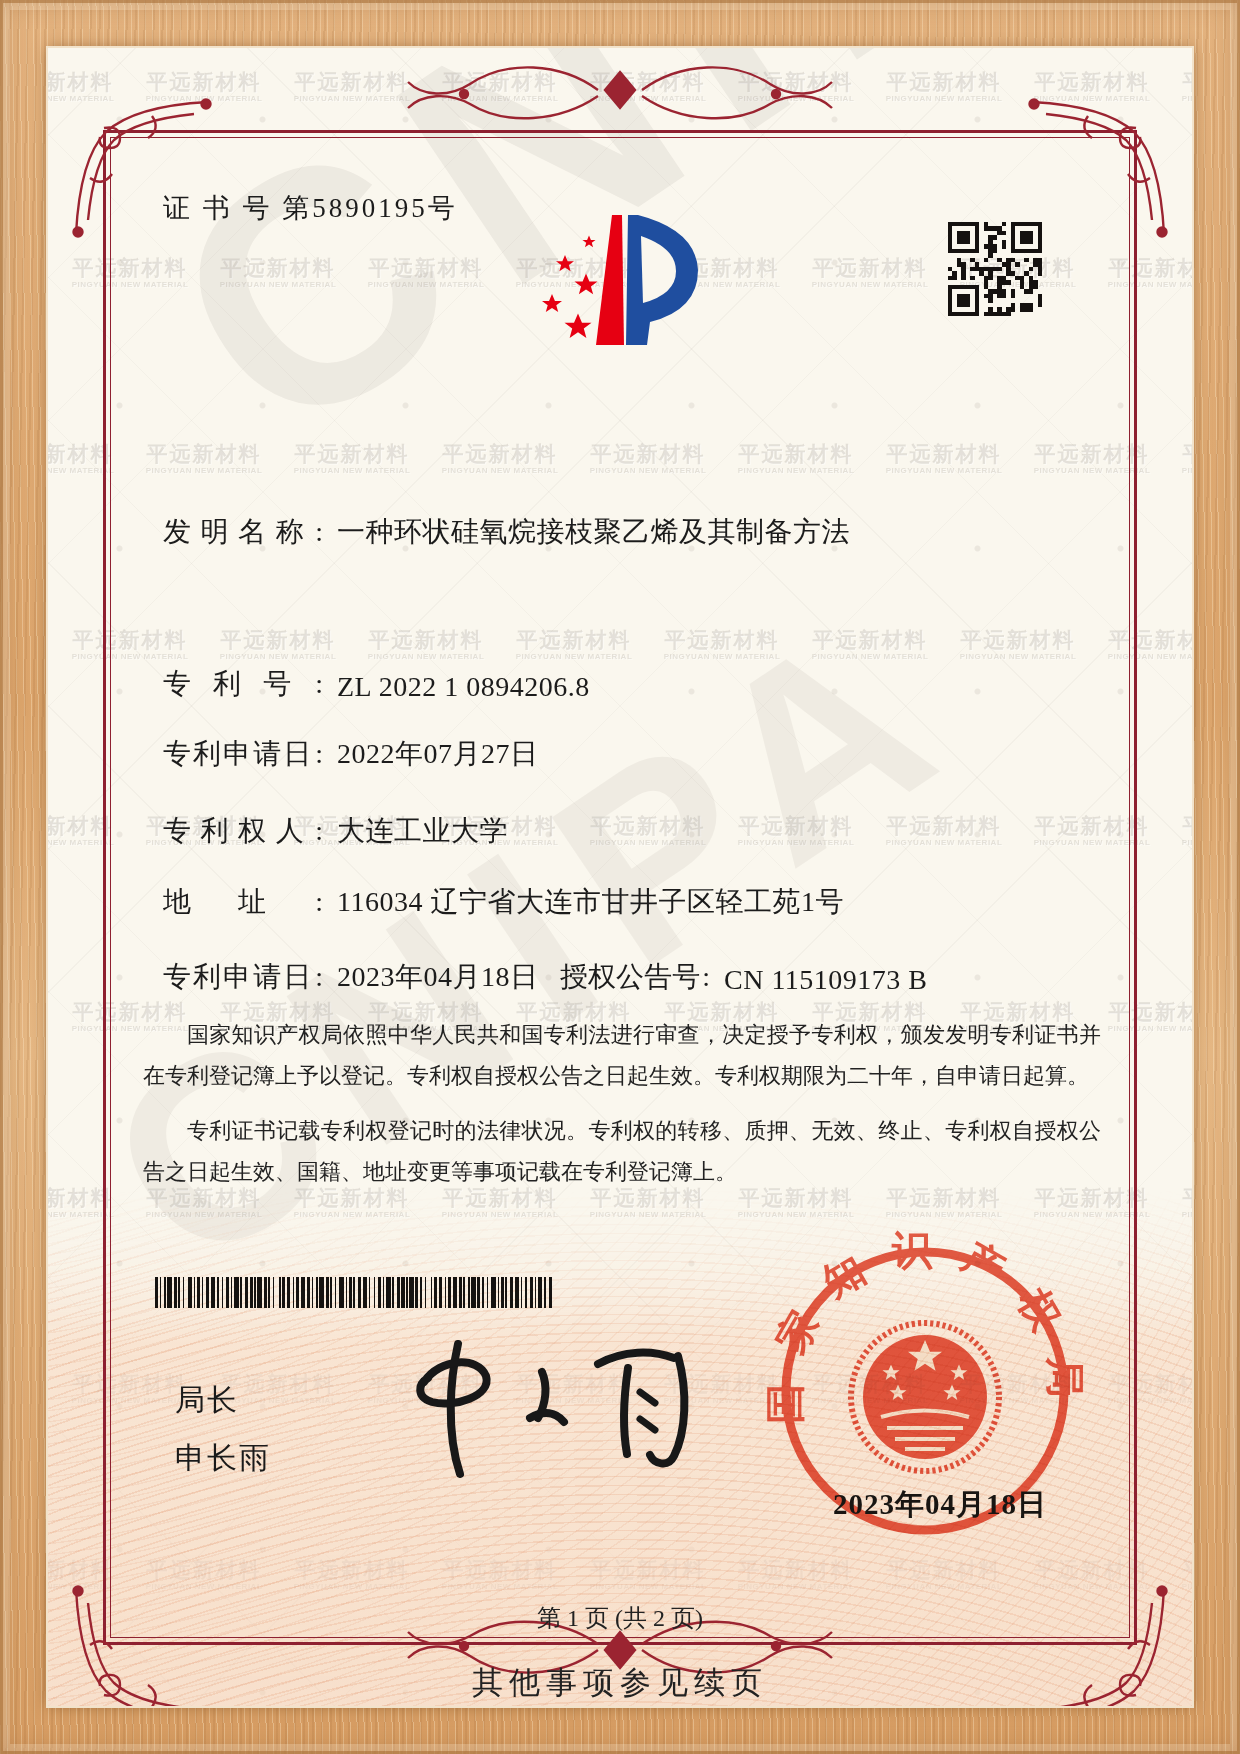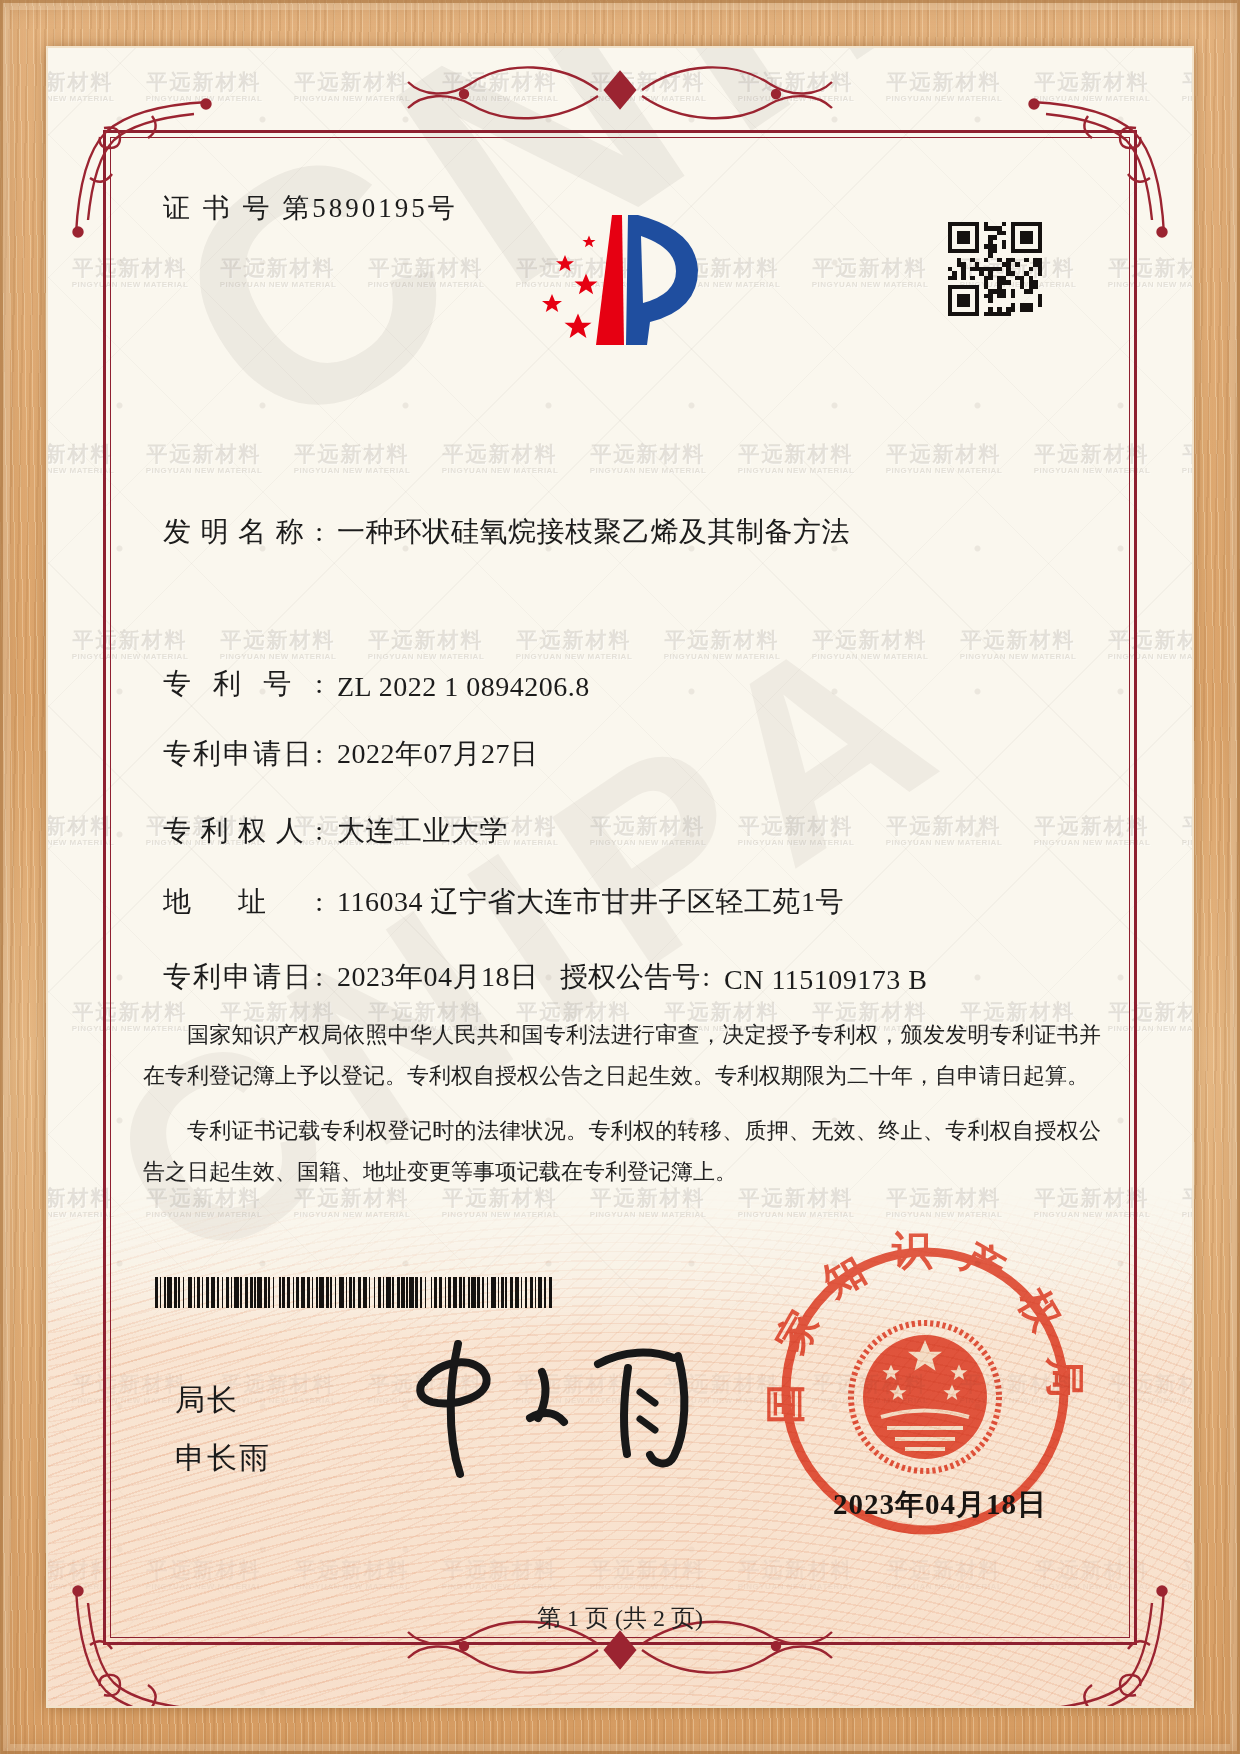--- a/index.html
+++ b/index.html
@@ -757,13 +757,14 @@
         <path d="M116,192 q44,-13 88,0"></path>
         <path d="M122,203 h76"></path>
         <path d="M130,214 h60"></path>
         <path d="M140,224 h40"></path>
       </g>
     </g>
   </svg>
   <div class="seal-date">2023年04月18日</div>
 
   <div class="abs pageinfo">第 1 页 (共 2 页)</div>
+  <div class="abs footnote">其他事项参见续页</div>
 </div>
 
 </body></html>

